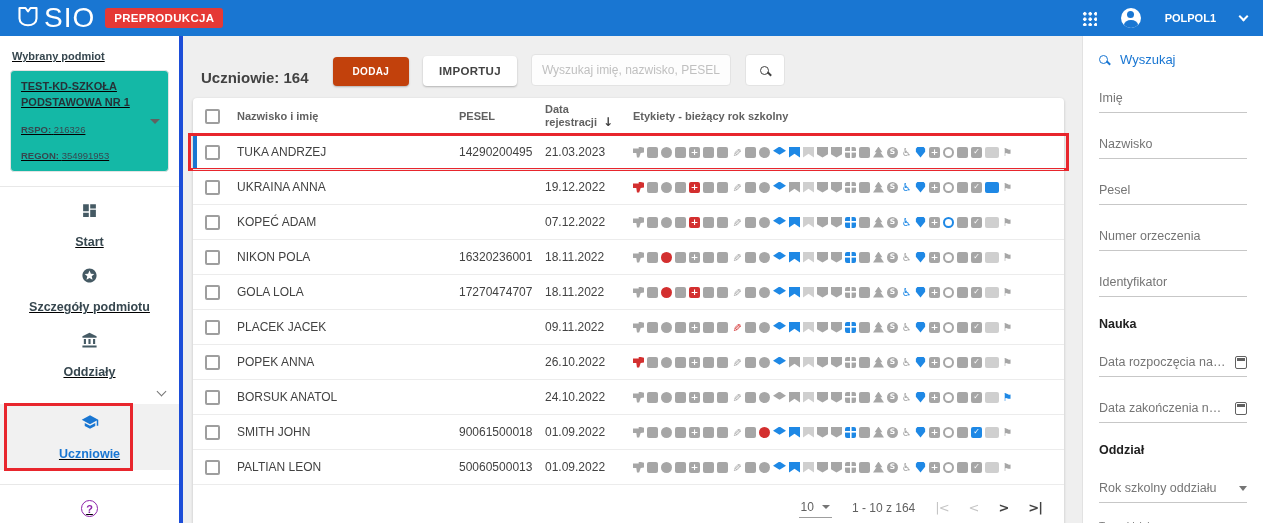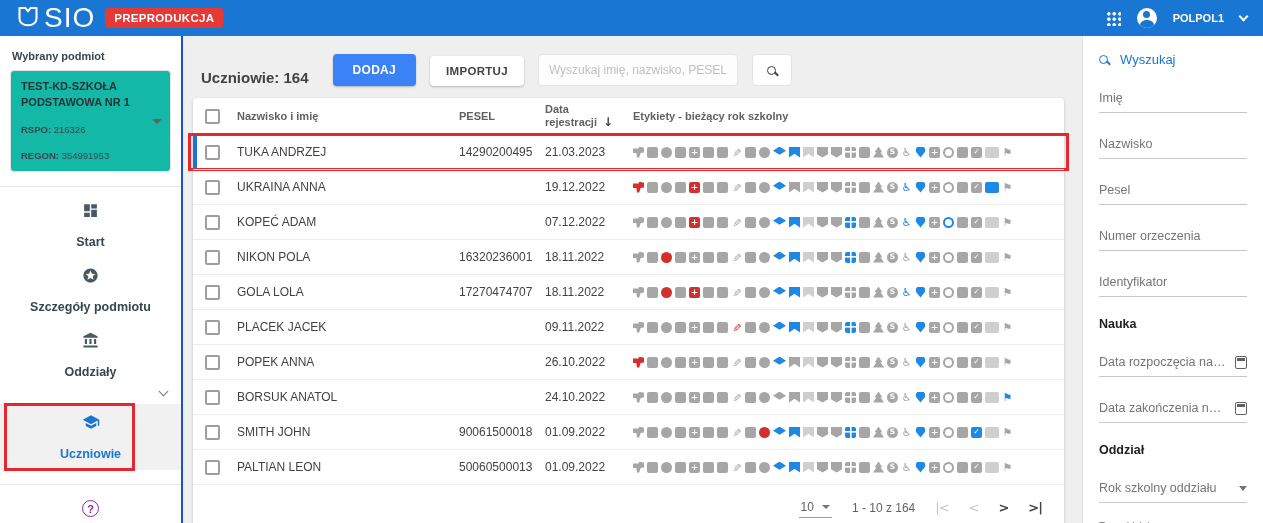--- a/index.html
+++ b/index.html
@@ -5,34 +5,34 @@
   * { box-sizing: border-box; margin: 0; padding: 0; }
   html,body { width:1263px; height:523px; overflow:hidden;
     font-family:"Liberation Sans","DejaVu Sans",sans-serif; background:#efefef; }
 
   
   .topbar{height:36px;background:#1976d2;display:flex;align-items:center;padding:0 16px;color:#fff;}
   .logo-wrap{display:flex;align-items:center;gap:4px;}
   .logo-text{font-size:28px;font-weight:500;letter-spacing:1px;color:#fff;}
   .env-badge{margin-left:10px;background:#e53935;color:#fff;font-size:11.5px;font-weight:bold;
     padding:4px 9px;border-radius:3px;letter-spacing:.3px;}
-  .topbar-right{margin-left:auto;display:flex;align-items:center;gap:16px;}
+  .topbar-right{margin-left:auto;display:flex;align-items:center;gap:24px;}
   .apps-grid{width:15px;height:15px;
     background-image:radial-gradient(#fff 1.6px,transparent 1.8px);
     background-size:5.5px 5.5px;background-position:0 0;}
   .avatar{width:20px;height:20px;border-radius:50%;background:#fff;position:relative;overflow:hidden;}
   .avatar::before{content:"";position:absolute;top:3px;left:6.5px;width:7px;height:7px;border-radius:50%;background:#1976d2;}
   .avatar::after{content:"";position:absolute;top:11.5px;left:3px;width:14px;height:10px;border-radius:50%;background:#1976d2;}
   .username{font-size:11px;font-weight:bold;color:#fff;}
   .chev{width:7px;height:7px;border-right:2px solid #fff;border-bottom:2px solid #fff;
     transform:rotate(45deg);margin-top:-3px;}
 
   
   .app{display:flex;height:487px;}
-  .left-sidebar{width:183px;background:#fff;border-right:2px solid #1d4ed8;flex-shrink:0;padding-top:12px;}
+  .left-sidebar{width:183px;background:#fff;border-right:4px solid #1d4ed8;flex-shrink:0;padding-top:12px;text-decoration:underline;}
   .center{flex:1;background:#efefef;padding:10px 18px 0 10px;}
   .right-panel{width:181px;background:#fff;border-left:1px solid #e2e2e2;flex-shrink:0;padding:16px 16px 0 16px;}
 
   
   .sb-label{font-size:11px;font-weight:bold;color:#37474f;padding:2px 12px 8px;}
   .entity-card{margin:0 10px;background:#14b8a6;border:1px solid #e3e3e3;border-radius:4px;
     padding:8px 9px 8px 10px;position:relative;}
   .entity-name{font-size:11px;font-weight:bold;color:#263238;line-height:1.45;}
   .entity-meta{font-size:9.5px;color:#37474f;line-height:1.5;margin-top:12px;}
   .entity-meta b{font-weight:bold;}
@@ -46,21 +46,21 @@
   .nav-item .nav-chev{margin-left:auto;width:7px;height:7px;border-right:1.6px solid #757575;
     border-bottom:1.6px solid #757575;transform:rotate(45deg);margin-top:-4px;}
   .nav-item.annotated::after{content:"";position:absolute;top:-1px;bottom:-1px;left:4px;right:46px;
     border:3px solid #e8262d;pointer-events:none;}
   .qmark{width:17px;height:17px;border:1.8px solid #8e24aa;border-radius:50%;color:#8e24aa;
     font-size:11px;font-weight:bold;display:flex;align-items:center;justify-content:center;}
 
   
   .main-header{display:flex;align-items:flex-end;gap:14px;padding:8px 0 4px 8px;}
   .page-title{font-size:15px;font-weight:bold;color:#424242;margin-right:10px;}
-  .btn-primary{background:#3b82f6;color:#fff;border:none;border-radius:4px;font-size:12px;
+  .btn-primary{background:#c2410c;color:#fff;border:none;border-radius:4px;font-size:10px;
     font-weight:bold;padding:9px 20px;letter-spacing:.3px;box-shadow:0 1px 2px rgba(0,0,0,.25);cursor:pointer;}
   .btn-secondary{background:#fff;color:#424242;border:none;border-radius:4px;font-size:11.5px;
     font-weight:bold;padding:9px 16px;letter-spacing:.3px;box-shadow:0 1px 2px rgba(0,0,0,.25);cursor:pointer;}
   .search-box{width:200px;background:#fdfdfd;border:1px solid #e3e3e3;border-radius:4px;
     padding:8px 10px;font-size:12px;color:#424242;font-family:inherit;}
   .search-box::placeholder{color:#c0c0c0;}
   .search-btn{width:40px;height:32px;background:#fff;border:1px solid #e3e3e3;border-radius:4px;
     display:flex;align-items:center;justify-content:center;cursor:pointer;}
   .mag{width:9px;height:9px;border:1.8px solid #424242;border-radius:50%;position:relative;}
   .mag::after{content:"";position:absolute;width:5px;height:1.8px;background:#424242;

